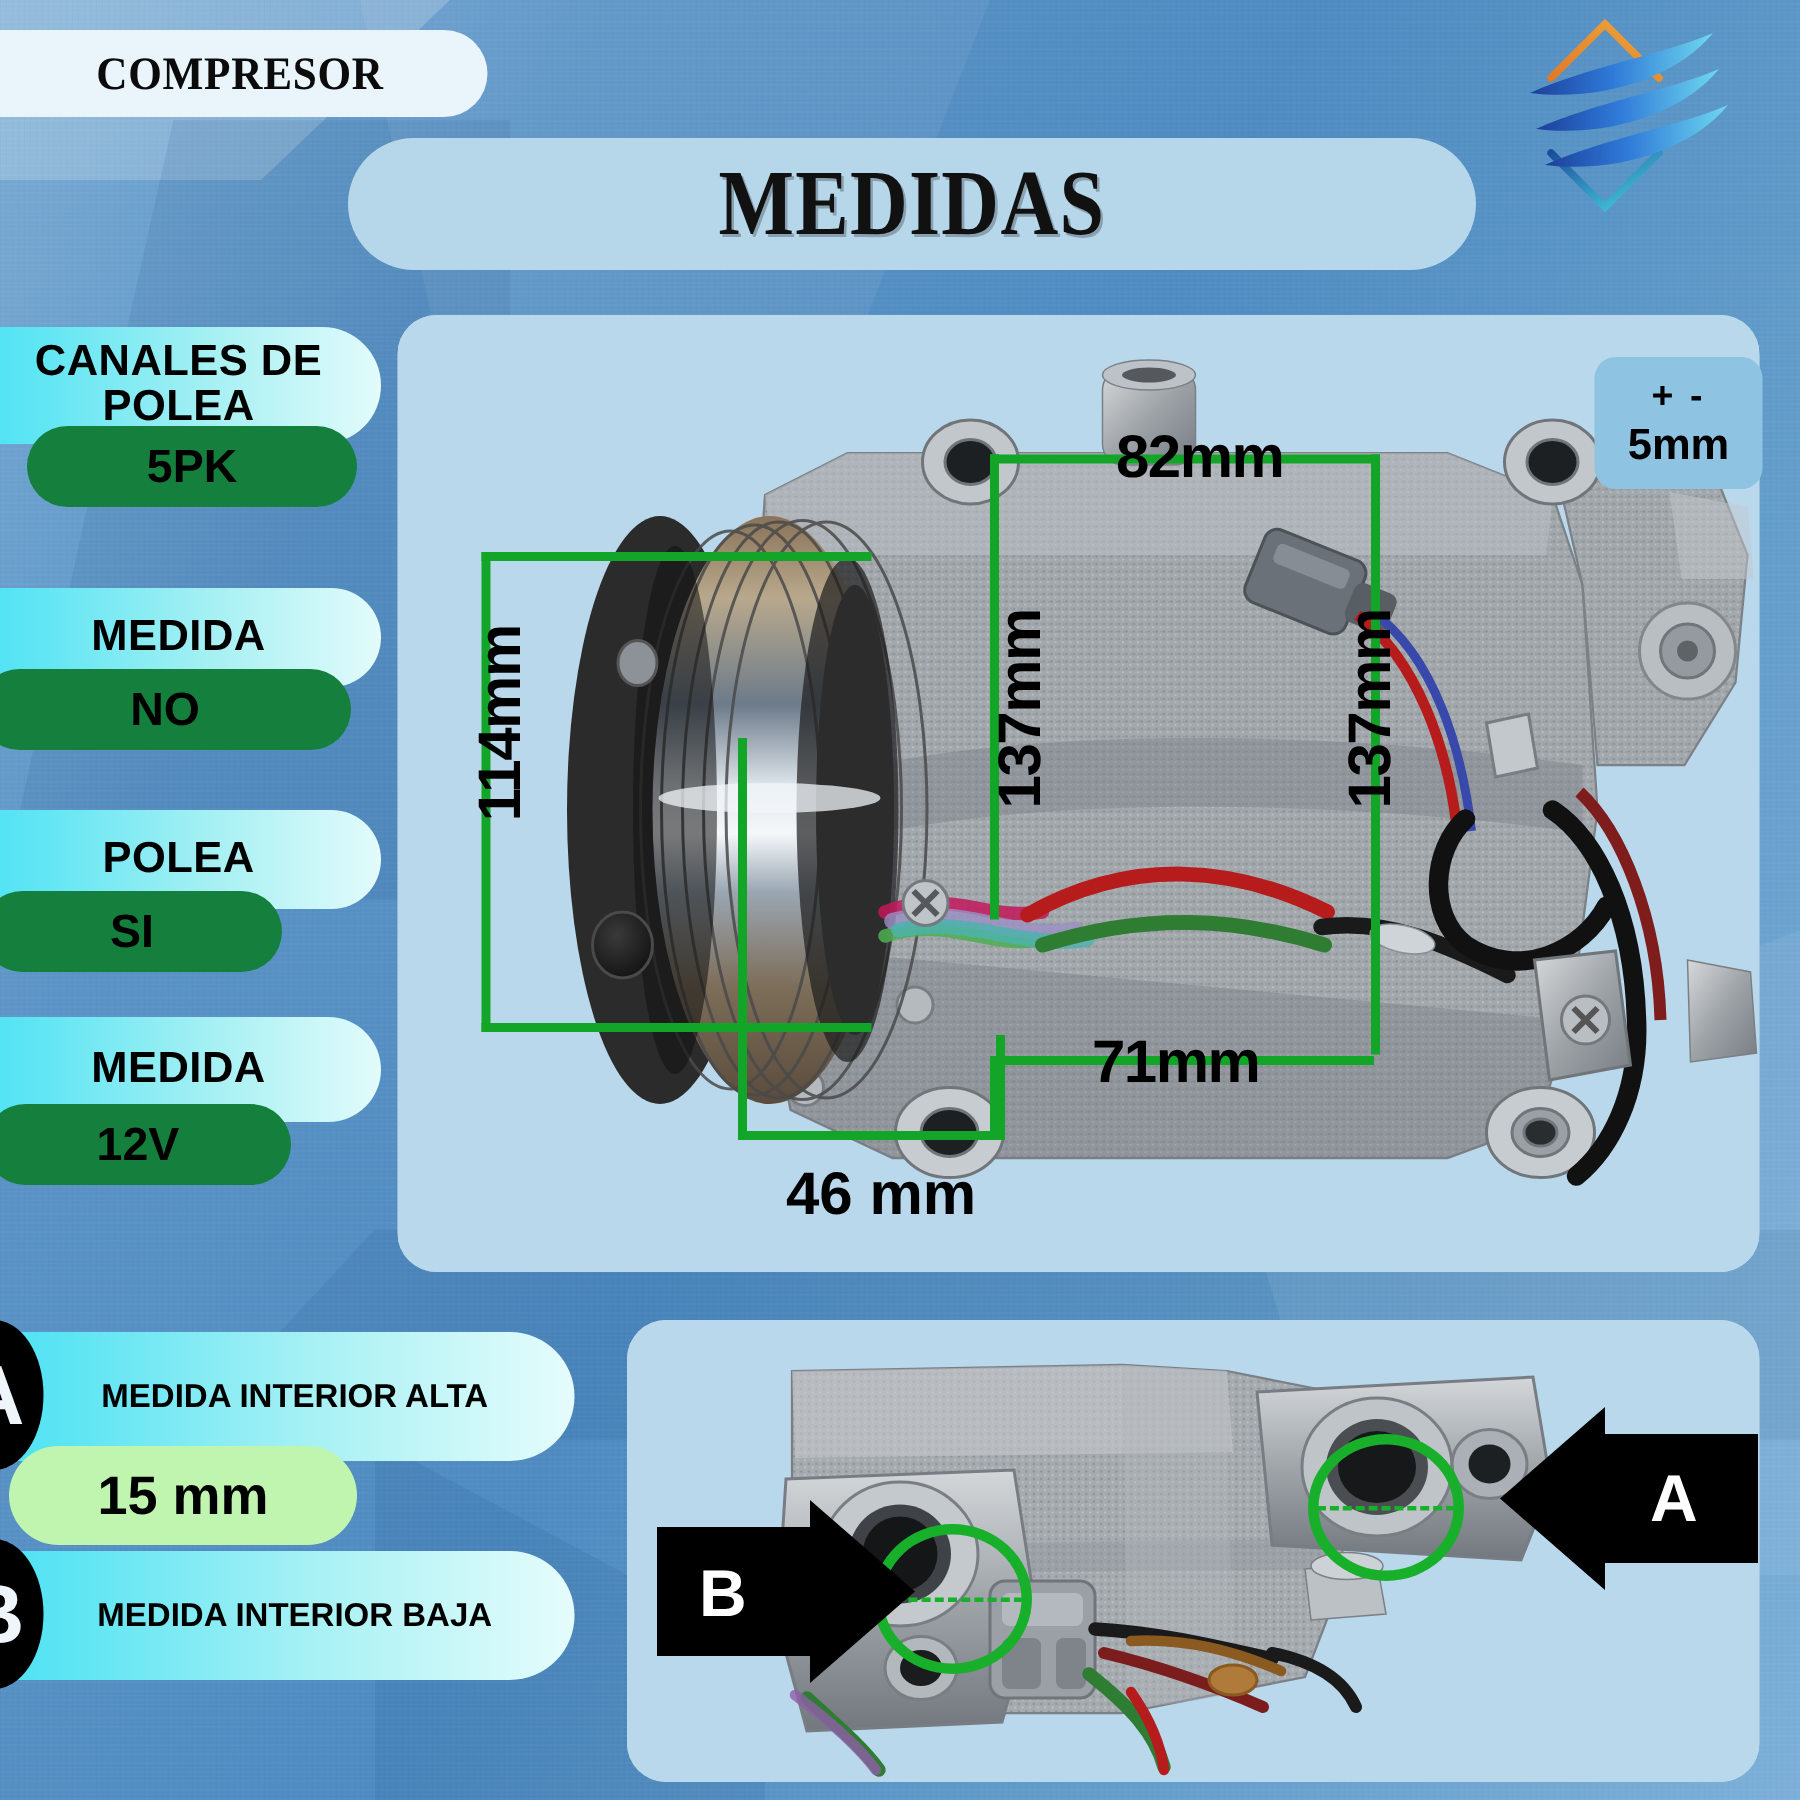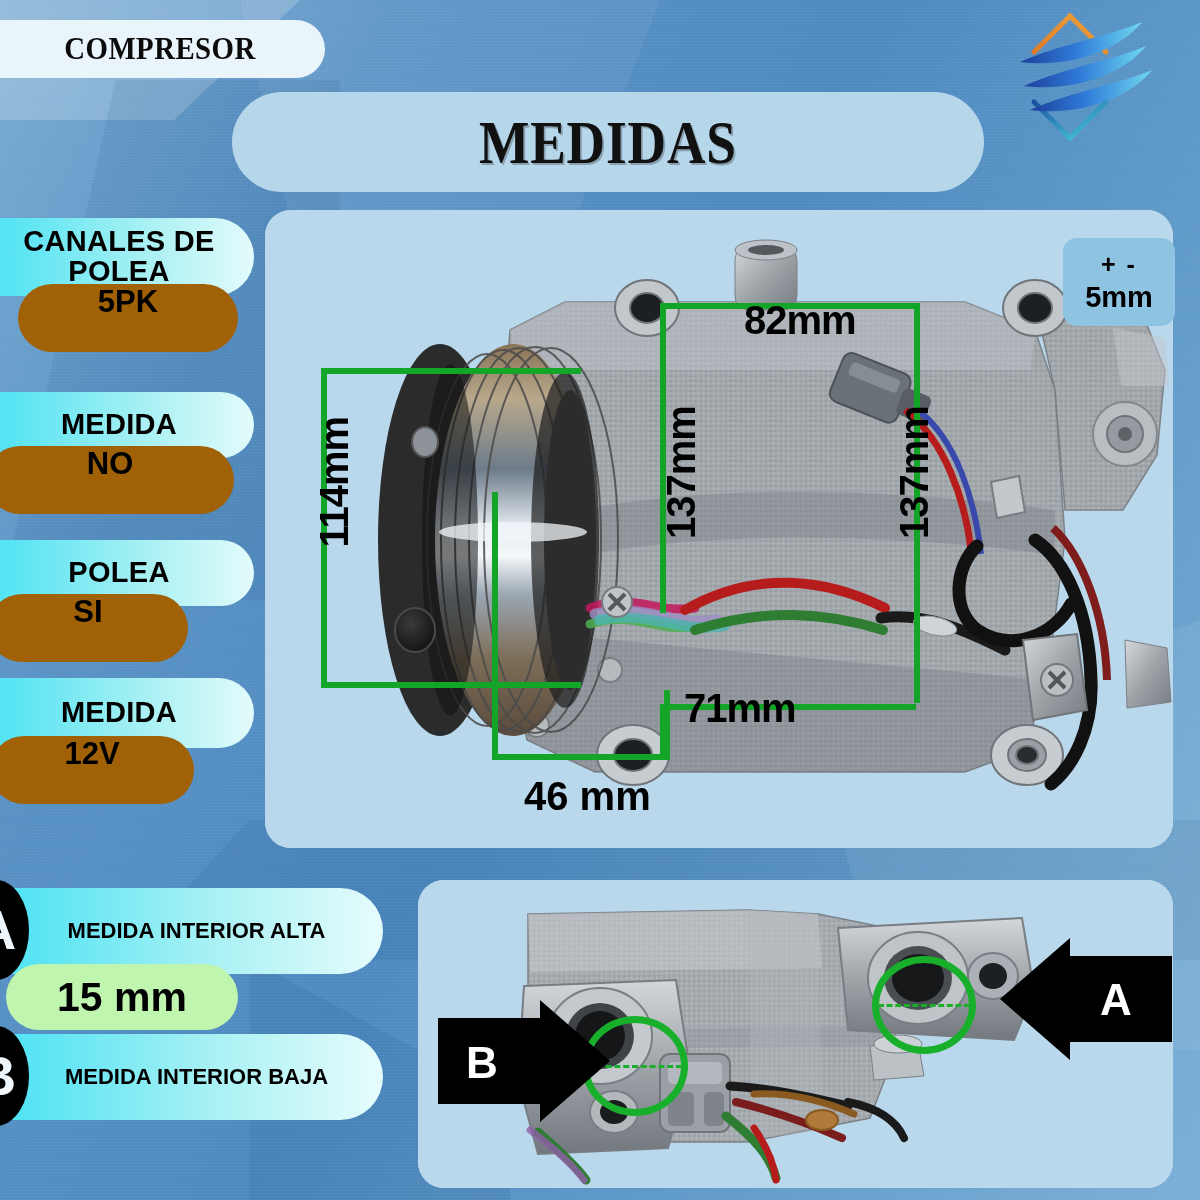--- a/index.html
+++ b/index.html
@@ -19,21 +19,21 @@
   .bg-facet.dark{background:rgba(20,70,120,.10);}
   .bg-noise{position:absolute;inset:0;opacity:.10;
      background-image:
        repeating-linear-gradient(0deg,rgba(255,255,255,.30) 0 1px,transparent 1px 3px),
        repeating-linear-gradient(90deg,rgba(0,0,0,.18) 0 1px,transparent 1px 4px);}
 
   
   .panel{position:absolute;background:#b9d8ec;border-radius:26px;}
 
   .title-pill{
-    position:absolute;left:232px;top:92px;width:752px;height:100px;
+    position:absolute;left:232px;top:92px;width:752px;height:88px;
     background:#b6d6ea;border-radius:50px;
     display:flex;align-items:center;justify-content:center;
   }
   .title-pill span{
     font-family:"Liberation Serif",serif;font-weight:700;
     font-size:62px;letter-spacing:1px;color:#111;
     transform:scaleX(.86);
     text-shadow:2px 2px 0 rgba(0,0,0,.25);
   }
 
@@ -59,23 +59,23 @@
     display:flex;align-items:center;justify-content:center;
     box-sizing:border-box;padding:0 14px 0 40px;
     text-align:center;
   }
   .spec-label span{
     font-size:29px;font-weight:700;color:#000;line-height:1.02;letter-spacing:.3px;
   }
   .spec-label.two span{font-size:29px;}
   .spec-value{
     position:relative;margin-top:-12px;margin-left:60px;
-    height:68px;width:220px;border-radius:36px;
-    background:#a16207;
-    display:flex;justify-content:center;
+    height:54px;width:220px;border-radius:36px;
+    background:#15803d;
+    display:flex;align-items:center;justify-content:center;
   }
   .spec-value span{font-size:31px;font-weight:700;color:#000;}
 
   
   .main-panel{left:265px;top:210px;width:908px;height:638px;}
   .photo-wrap{position:absolute;inset:0;overflow:hidden;border-radius:26px;}
 
   .tol-box{
     position:absolute;left:1063px;top:238px;width:112px;height:88px;
     background:#8fc3e2;border-radius:14px;
@@ -95,21 +95,21 @@
     background:linear-gradient(90deg,#3fe0f5 0%,#5fe5f3 22%,#a9f1f4 60%,#e6fcfc 100%);
     display:flex;align-items:center;justify-content:center;
     box-sizing:border-box;padding:0 10px 0 62px;text-align:center;
   }
   .ab-label span{font-size:22px;font-weight:700;color:#000;line-height:1.05;}
   .ab-value{
     position:relative;margin-top:-10px;margin-left:48px;
     height:66px;width:232px;border-radius:40px;background:#c0f5b0;
     display:flex;align-items:center;justify-content:center;
   }
-  .ab-value span{font-size:41px;font-weight:700;color:#000;}
+  .ab-value span{font-size:36px;font-weight:700;color:#000;}
   .ab-badge{
     position:absolute;left:5px;top:-8px;width:66px;height:100px;
     background:#000;border-radius:50%/50%;
     display:flex;align-items:center;justify-content:center;z-index:5;
   }
   .ab-badge span{font-size:56px;font-weight:700;color:#eef6fb;line-height:1;}
 
   
   .bot-panel{left:418px;top:880px;width:755px;height:308px;}
 
@@ -331,36 +331,36 @@
 
         <circle cx="352" cy="392" r="15" fill="#bfc4c9" stroke="#75797e" stroke-width="2"></circle>
         <path d="M344 384 L360 400 M360 384 L344 400" stroke="#55595d" stroke-width="4"></path>
       </svg>
     </div>
   </div>
 
   <div class="mline" style="left:660px;top:303px;width:260px;height:6px;"></div>
   <div class="mline" style="left:660px;top:303px;width:6px;height:260px;"></div>
   <div class="mline" style="left:914px;top:303px;width:6px;height:260px;"></div>
-  <div class="mlabel" style="left:744px;top:298px;font-size:40px;letter-spacing:-1px;background:transparent;">82mm</div>
+  <div class="mlabel" style="left:744px;top:283px;font-size:40px;letter-spacing:-1px;background:transparent;">82mm</div>
 
   <div class="mline" style="left:321px;top:368px;width:260px;height:6px;"></div>
   <div class="mline" style="left:321px;top:368px;width:6px;height:320px;"></div>
   <div class="mline" style="left:321px;top:682px;width:260px;height:6px;"></div>
   <div class="mlabel" style="left:269px;top:460px;font-size:40px;letter-spacing:-1px;width:130px;text-align:center;transform:rotate(-90deg);transform-origin:center;">114mm</div>
 
   <div class="mline" style="left:660px;top:303px;width:6px;height:310px;"></div>
   <div class="mlabel" style="left:611px;top:450px;font-size:40px;letter-spacing:-1px;width:140px;text-align:center;transform:rotate(-90deg);transform-origin:center;">137mm</div>
 
   <div class="mline" style="left:914px;top:303px;width:6px;height:400px;"></div>
   <div class="mlabel" style="left:844px;top:450px;font-size:40px;letter-spacing:-1px;width:140px;text-align:center;transform:rotate(-90deg);transform-origin:center;">137mm</div>
 
   <div class="mline" style="left:660px;top:704px;width:256px;height:6px;"></div>
   <div class="mline" style="left:660px;top:704px;width:6px;height:52px;"></div>
-  <div class="mlabel" style="left:684px;top:686px;font-size:40px;letter-spacing:-1px;">71mm</div>
+  <div class="mlabel" style="left:728px;top:686px;font-size:40px;letter-spacing:-1px;">71mm</div>
 
   <div class="mline" style="left:492px;top:492px;width:6px;height:268px;"></div>
   <div class="mline" style="left:492px;top:754px;width:178px;height:6px;"></div>
   <div class="mline" style="left:664px;top:690px;width:6px;height:70px;"></div>
   <div class="mlabel" style="left:524px;top:774px;font-size:40px;letter-spacing:0;">46 mm</div>
 
   <div class="tol-box">
     <div class="t1">+ -</div>
     <div class="t2">5mm</div>
   </div>

